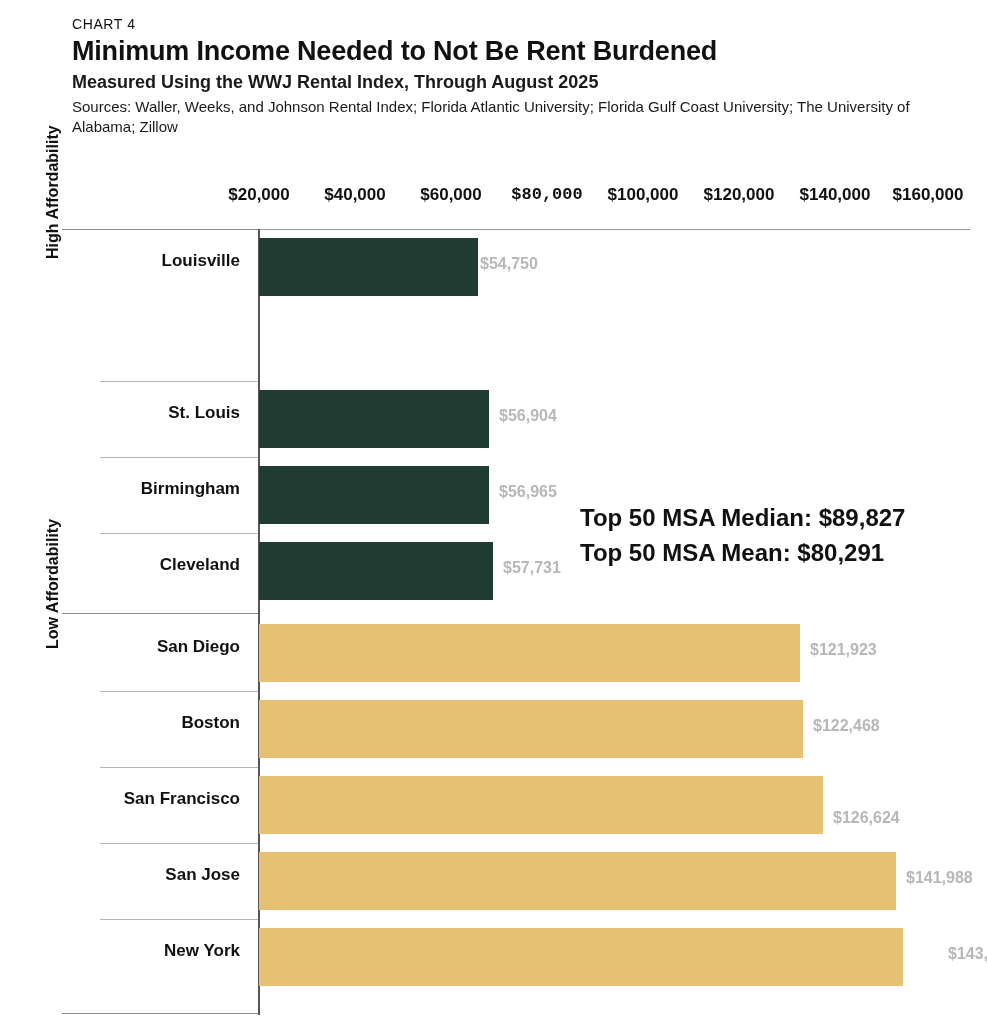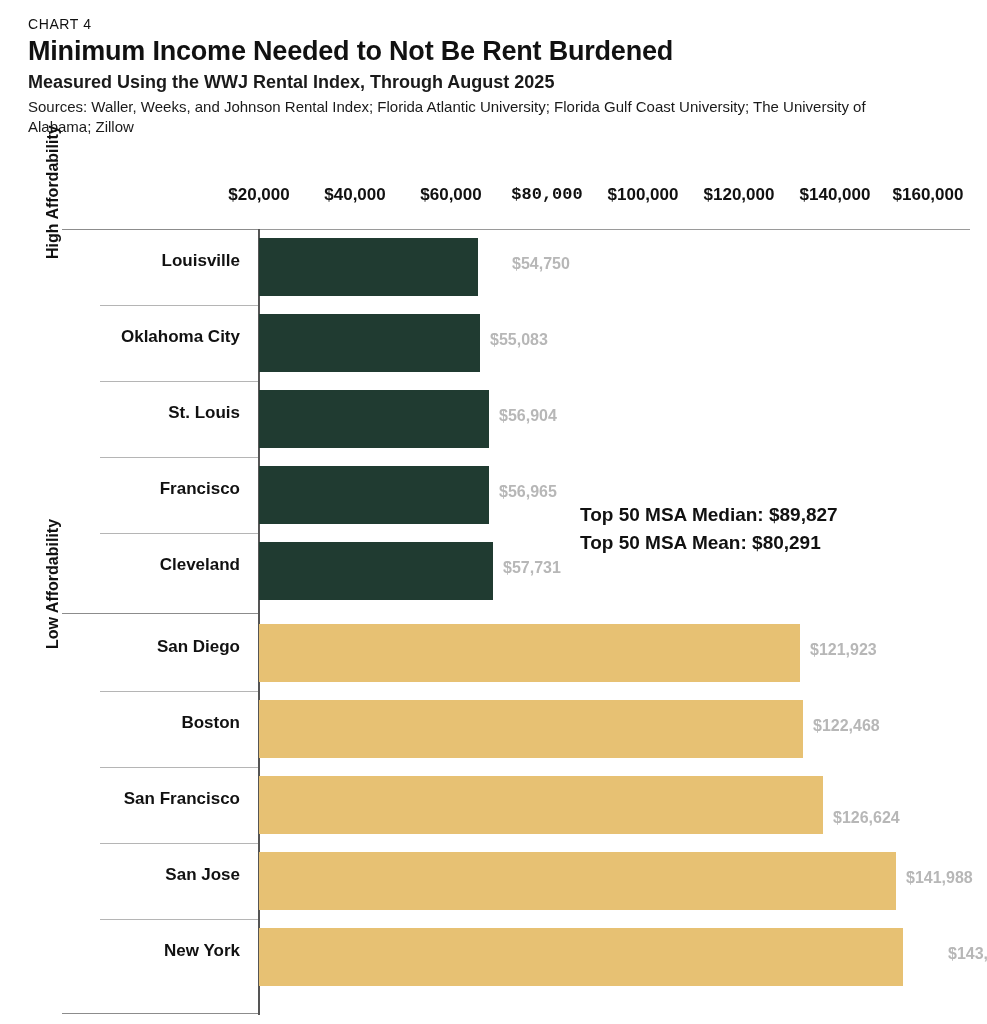--- a/index.html
+++ b/index.html
@@ -12,21 +12,21 @@
     height: 1024px;
     font-family: "Liberation Sans", sans-serif;
     color: #111111;
     overflow: hidden;
   }
   .page {
     position: relative;
     width: 931px;
     height: 1024px;
     box-sizing: border-box;
-    padding: 16px 18px 0 28px;
+    padding: 16px 18px 0 72px;
   }
 
   
   .kicker {
     font-size: 14px;
     letter-spacing: 0.6px;
     font-weight: 400;
     color: #111;
     margin: 0 0 4px 0;
   }
@@ -163,21 +163,21 @@
     transform-origin: left top;
     transform: rotate(-90deg);
     white-space: nowrap;
   }
 
   
   .annotation {
     position: absolute;
     left: 530px;
     top: 272px;
-    font-size: 19px;
+    font-size: 24px;
     font-weight: 700;
     line-height: 1.45;
     color: #111;
     white-space: nowrap;
   }
 </style>
 </head>
 <body>
 
 <div class="page">
@@ -207,40 +207,34 @@
       <div class="group-rule" style="top:0px;"></div>
       <div class="group-rule" style="top:384px;"></div>
       <div class="group-rule" style="top:784px;"></div>
 
       <div class="group-title" style="top:30px;">High Affordability</div>
       <div class="group-title" style="top:420px;">Low Affordability</div>
 
       <div class="row" style="top:0px;">
         <div class="row-label">Louisville</div>
         <div class="bar high" style="width:219px;"></div>
-        <div class="bar-value" style="left:462px;">$54,750</div>
-      </div>
-
-      <div class="row" style="top:76px;">
-        <div class="row-sep"></div>
-        <div class="row-label">Oklahoma City</div>
-        <div class="bar high" style="width:221px;"></div>
-        <div class="bar-value" style="left:440px;">$55,083</div>
-      </div>
+        <div class="bar-value" style="left:430px;">$54,750</div>
+      </div>
+
 
       <div class="row" style="top:152px;">
         <div class="row-sep"></div>
         <div class="row-label">St. Louis</div>
         <div class="bar high" style="width:230px;"></div>
         <div class="bar-value" style="left:449px;">$56,904</div>
       </div>
 
       <div class="row" style="top:228px;">
         <div class="row-sep"></div>
-        <div class="row-label">Francisco</div>
+        <div class="row-label">Birmingham</div>
         <div class="bar high" style="width:230px;"></div>
         <div class="bar-value" style="left:449px;">$56,965</div>
       </div>
 
       <div class="row" style="top:304px;">
         <div class="row-sep"></div>
         <div class="row-label">Cleveland</div>
         <div class="bar high" style="width:234px;"></div>
         <div class="bar-value" style="left:453px;">$57,731</div>
       </div>

